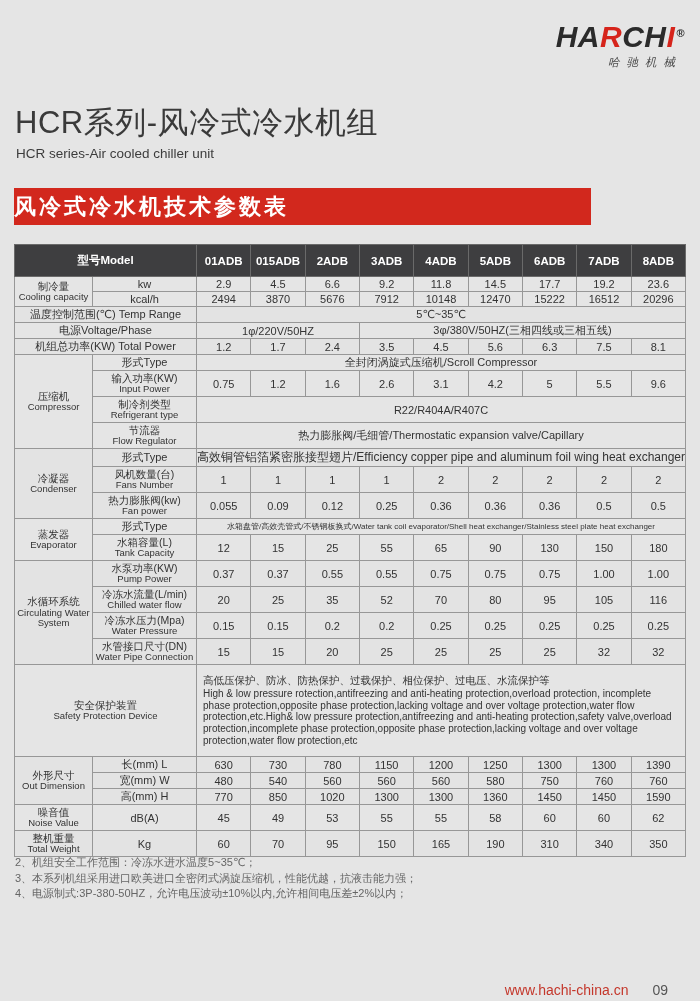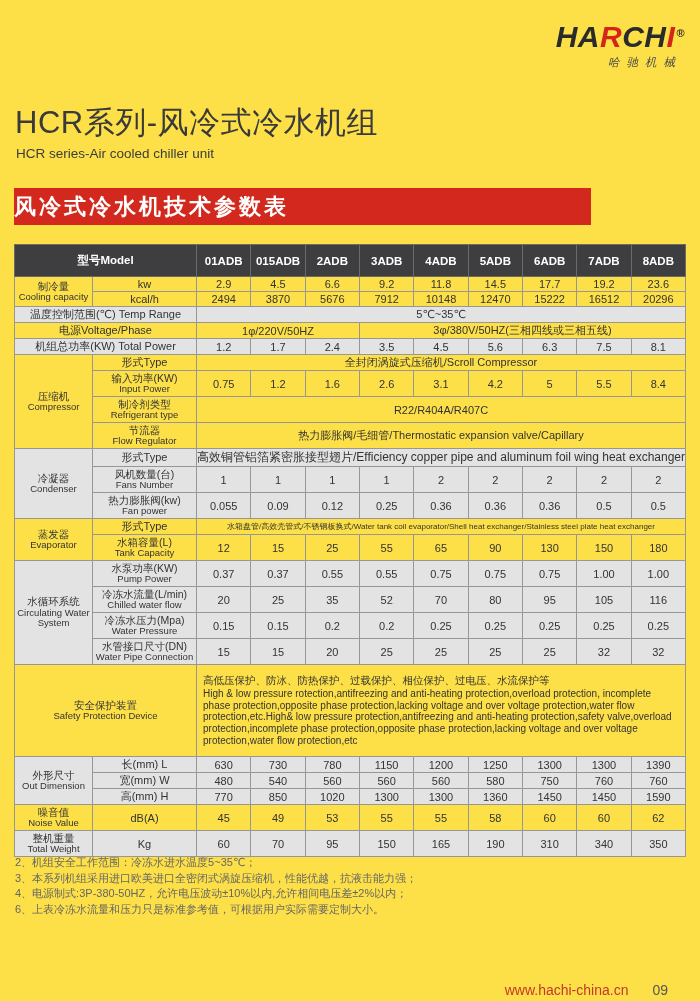--- a/index.html
+++ b/index.html
@@ -1,16 +1,16 @@
 <!DOCTYPE html>
 <html><head>
 <meta charset="utf-8">
 <style>
   html,body{margin:0;padding:0;background:#ffffff;}
-  .page{position:relative;width:700px;height:1001px;background:#fde047;overflow:hidden;
+  .page{position:relative;width:700px;height:1001px;background:#e5e5e5;overflow:hidden;
         font-family:"Liberation Sans","DejaVu Sans",sans-serif;color:#333;}
   
   .logo{position:absolute;top:22px;right:16px;text-align:right;}
   .logo-word{font-size:30px;font-weight:900;font-style:italic;letter-spacing:0.5px;line-height:30px;white-space:nowrap;}
   .lp.dark{color:#2b2b2b;}
   .lp.red{color:#d6241b;}
   .reg{font-size:11px;font-weight:700;font-style:normal;vertical-align:top;color:#2b2b2b;position:relative;top:-4px;left:1px;}
   .logo-sub{font-size:11.5px;font-style:italic;color:#4d4d4d;letter-spacing:7px;margin-top:3px;padding-right:2px;white-space:nowrap;}
   
   .title{position:absolute;left:15px;top:102px;margin:0;font-size:31px;font-weight:400;color:#3a3a3a;letter-spacing:0.5px;}
@@ -152,21 +152,21 @@
             <span class="el">Input Power</span>
           </th>
           <td class="val">0.75</td>
           <td class="val">1.2</td>
           <td class="val">1.6</td>
           <td class="val">2.6</td>
           <td class="val">3.1</td>
           <td class="val">4.2</td>
           <td class="val">5</td>
           <td class="val">5.5</td>
-          <td class="val">8.4</td>
+          <td class="val">9.6</td>
         </tr>
         <tr class="r-two">
           <th class="row-label">
             <span class="cl">制冷剂类型</span>
             <span class="el">Refrigerant type</span>
           </th>
           <td class="span-val" colspan="9">R22/R404A/R407C</td>
         </tr>
         <tr class="r-two">
           <th class="row-label">
@@ -383,21 +383,20 @@
           <td class="val">350</td>
         </tr>
       </tbody>
   </table>
 
   <div class="notes">
     <div id="notes-list">
         <div class="note-line">2、机组安全工作范围：冷冻水进水温度5~35℃；</div>
         <div class="note-line">3、本系列机组采用进口欧美进口全密闭式涡旋压缩机，性能优越，抗液击能力强；</div>
         <div class="note-line">4、电源制式:3P-380-50HZ，允许电压波动±10%以内,允许相间电压差±2%以内；</div>
-        <div class="note-line">6、上表冷冻水流量和压力只是标准参考值，可根据用户实际需要定制大小。</div>
       </div>
   </div>
 
   <div class="footer">
     <span class="url">www.hachi-china.cn</span>
     <span class="pagenum">09</span>
   </div>
 
 </div>
 

